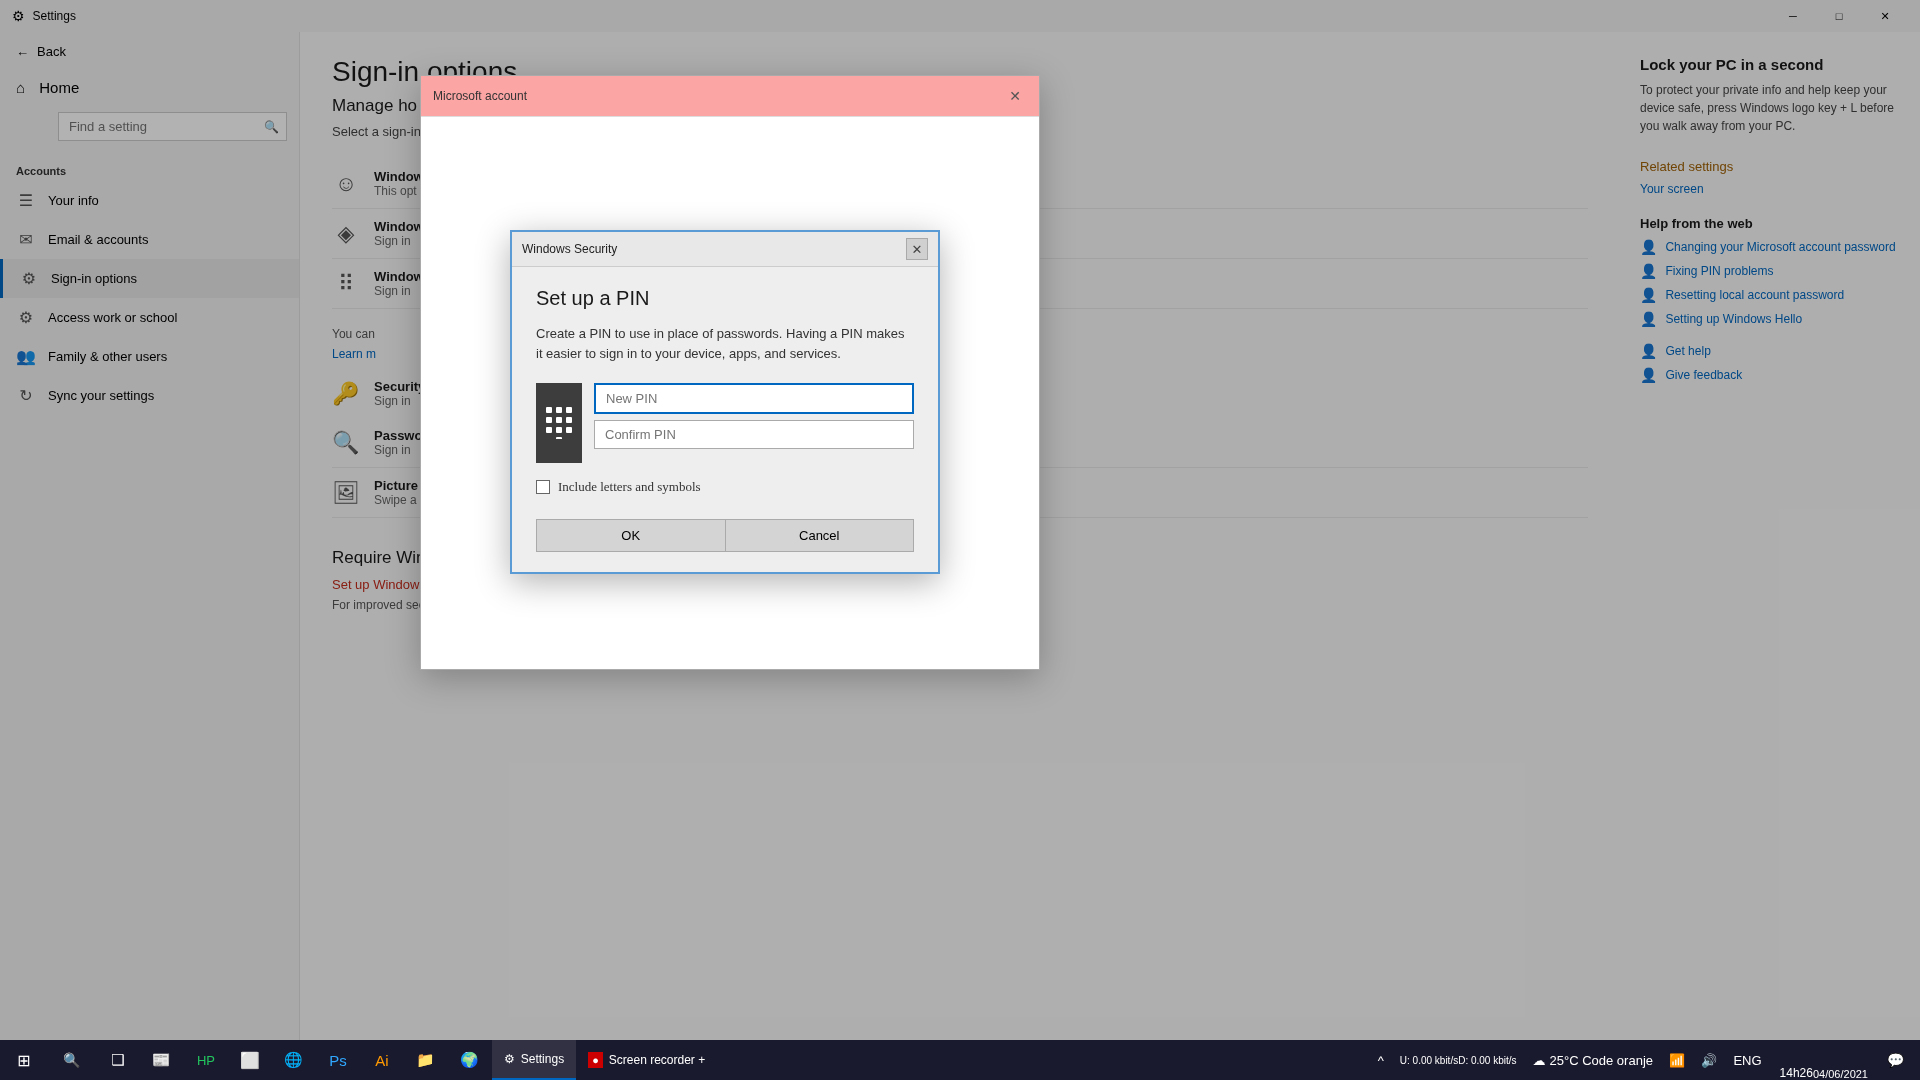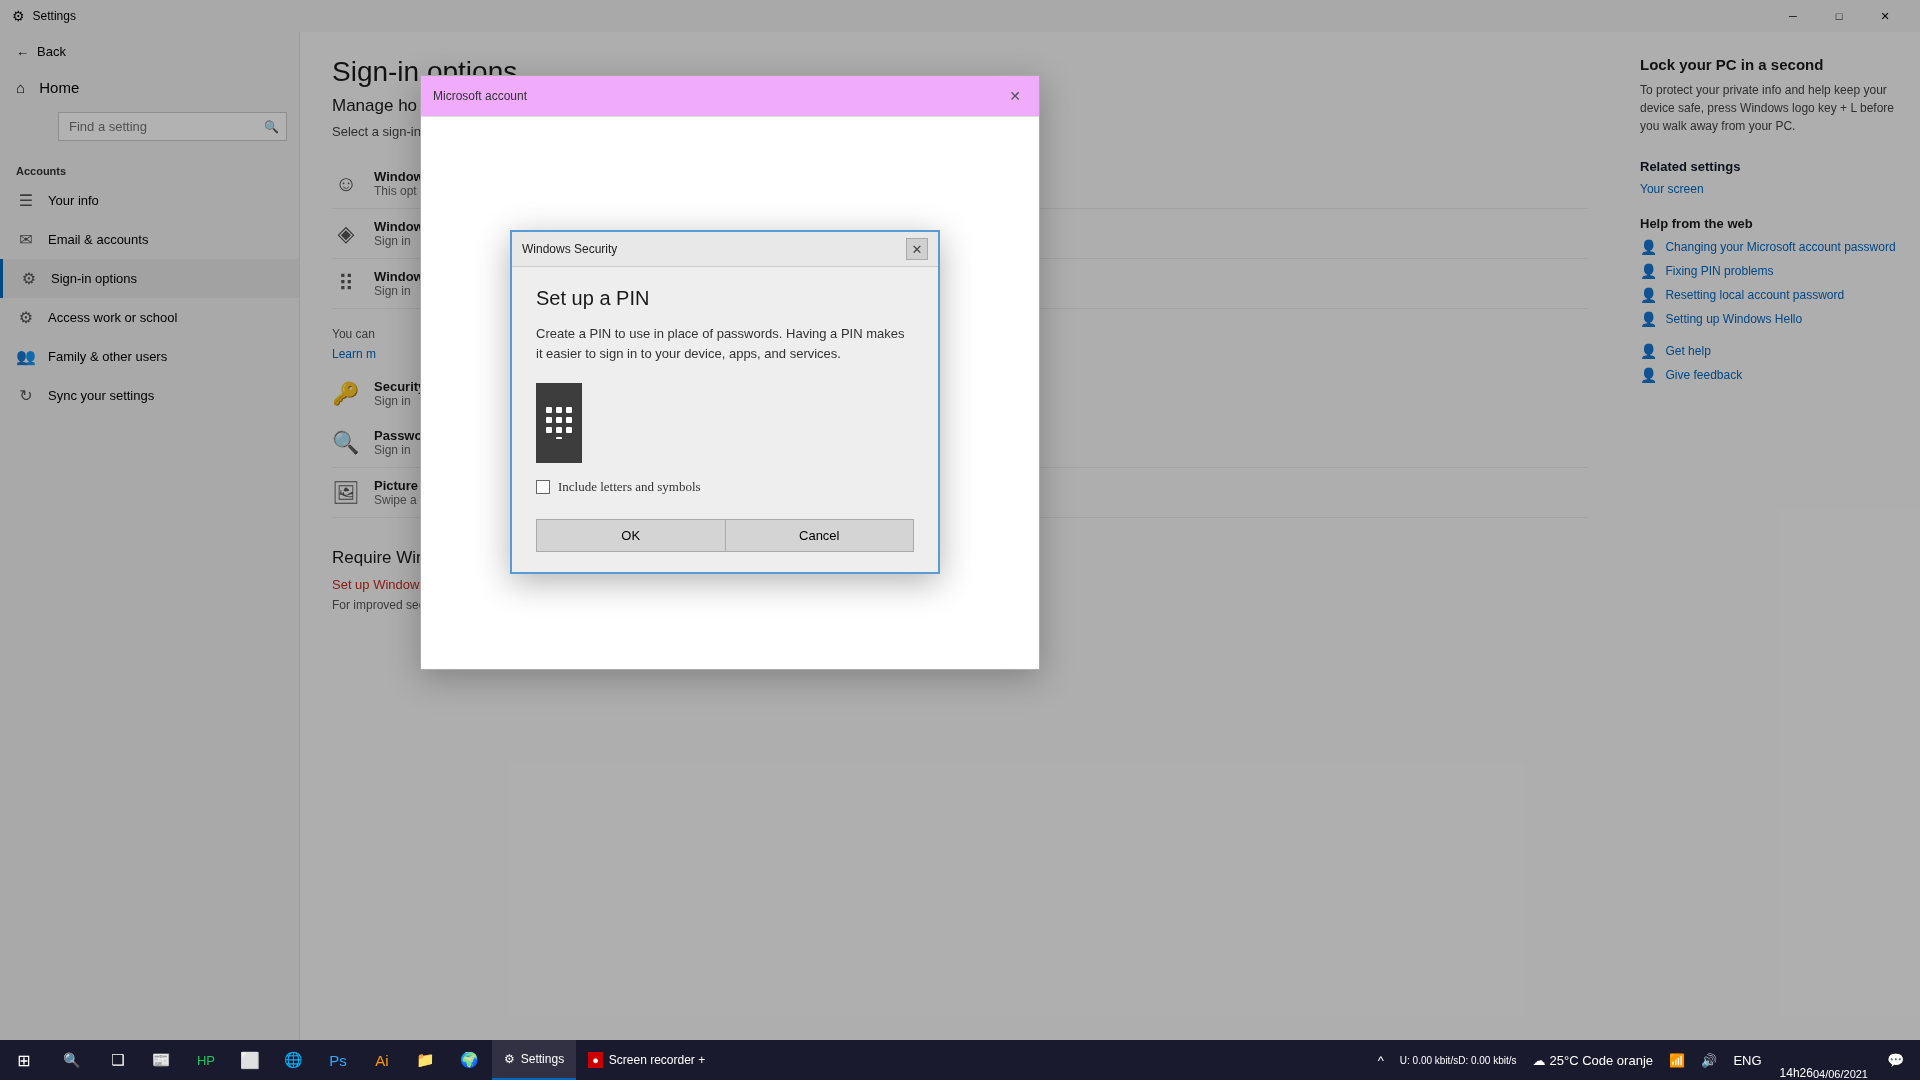--- a/index.html
+++ b/index.html
@@ -228,23 +228,23 @@
       color: #1a1a1a;
     }
     .lock-pc-desc {
       font-size: 12px;
       color: #444;
       line-height: 1.5;
       margin-bottom: 24px;
     }
     .related-settings-title {
       font-size: 13px;
-      font-weight: 700;
+      font-weight: 400;
       margin-bottom: 8px;
-      color: #0f172a;
+      color: #a16207;
       margin-top: 19px;
     }
     .related-link {
       color: #0067c0;
       font-size: 12px;
       cursor: pointer;
       display: block;
       margin-bottom: 6px;
     }
     .help-web-title {
@@ -286,21 +286,21 @@
       height: 595px;
       background: white;
       border: 1px solid #aaa;
       box-shadow: 0 8px 32px rgba(0,0,0,0.25);
       z-index: 55;
     }
     .ms-dialog-titlebar {
       display: flex;
       align-items: center;
       padding: 8px 12px;
-      background: #f0abfc;
+      background: #fca5a5;
       border-bottom: 1px solid #ddd;
     }
     .ms-dialog-title {
       font-size: 12px;
       color: #333;
       flex: 1;
     }
     .ms-close-btn {
       width: 24px;
       height: 24px;
@@ -729,20 +729,24 @@
           <rect x="20" y="0" width="6" height="6" rx="1"></rect>
           <rect x="0" y="10" width="6" height="6" rx="1"></rect>
           <rect x="10" y="10" width="6" height="6" rx="1"></rect>
           <rect x="20" y="10" width="6" height="6" rx="1"></rect>
           <rect x="0" y="20" width="6" height="6" rx="1"></rect>
           <rect x="10" y="20" width="6" height="6" rx="1"></rect>
           <rect x="20" y="20" width="6" height="6" rx="1"></rect>
           <rect x="10" y="30" width="6" height="6" rx="1"></rect>
         </svg>
       </div>
+      <div class="pin-fields">
+        <input type="password" class="pin-input" placeholder="New PIN" style="">
+        <input type="password" class="pin-input confirm" placeholder="Confirm PIN" style="">
+      </div>
     </div>
 
     <div class="pin-checkbox-row">
       <div class="pin-checkbox"></div>
       <span class="pin-checkbox-label">Include letters and symbols</span>
     </div>
 
     <div class="pin-buttons">
       <button class="pin-btn pin-btn-ok">OK</button>
       <button class="pin-btn">Cancel</button>

